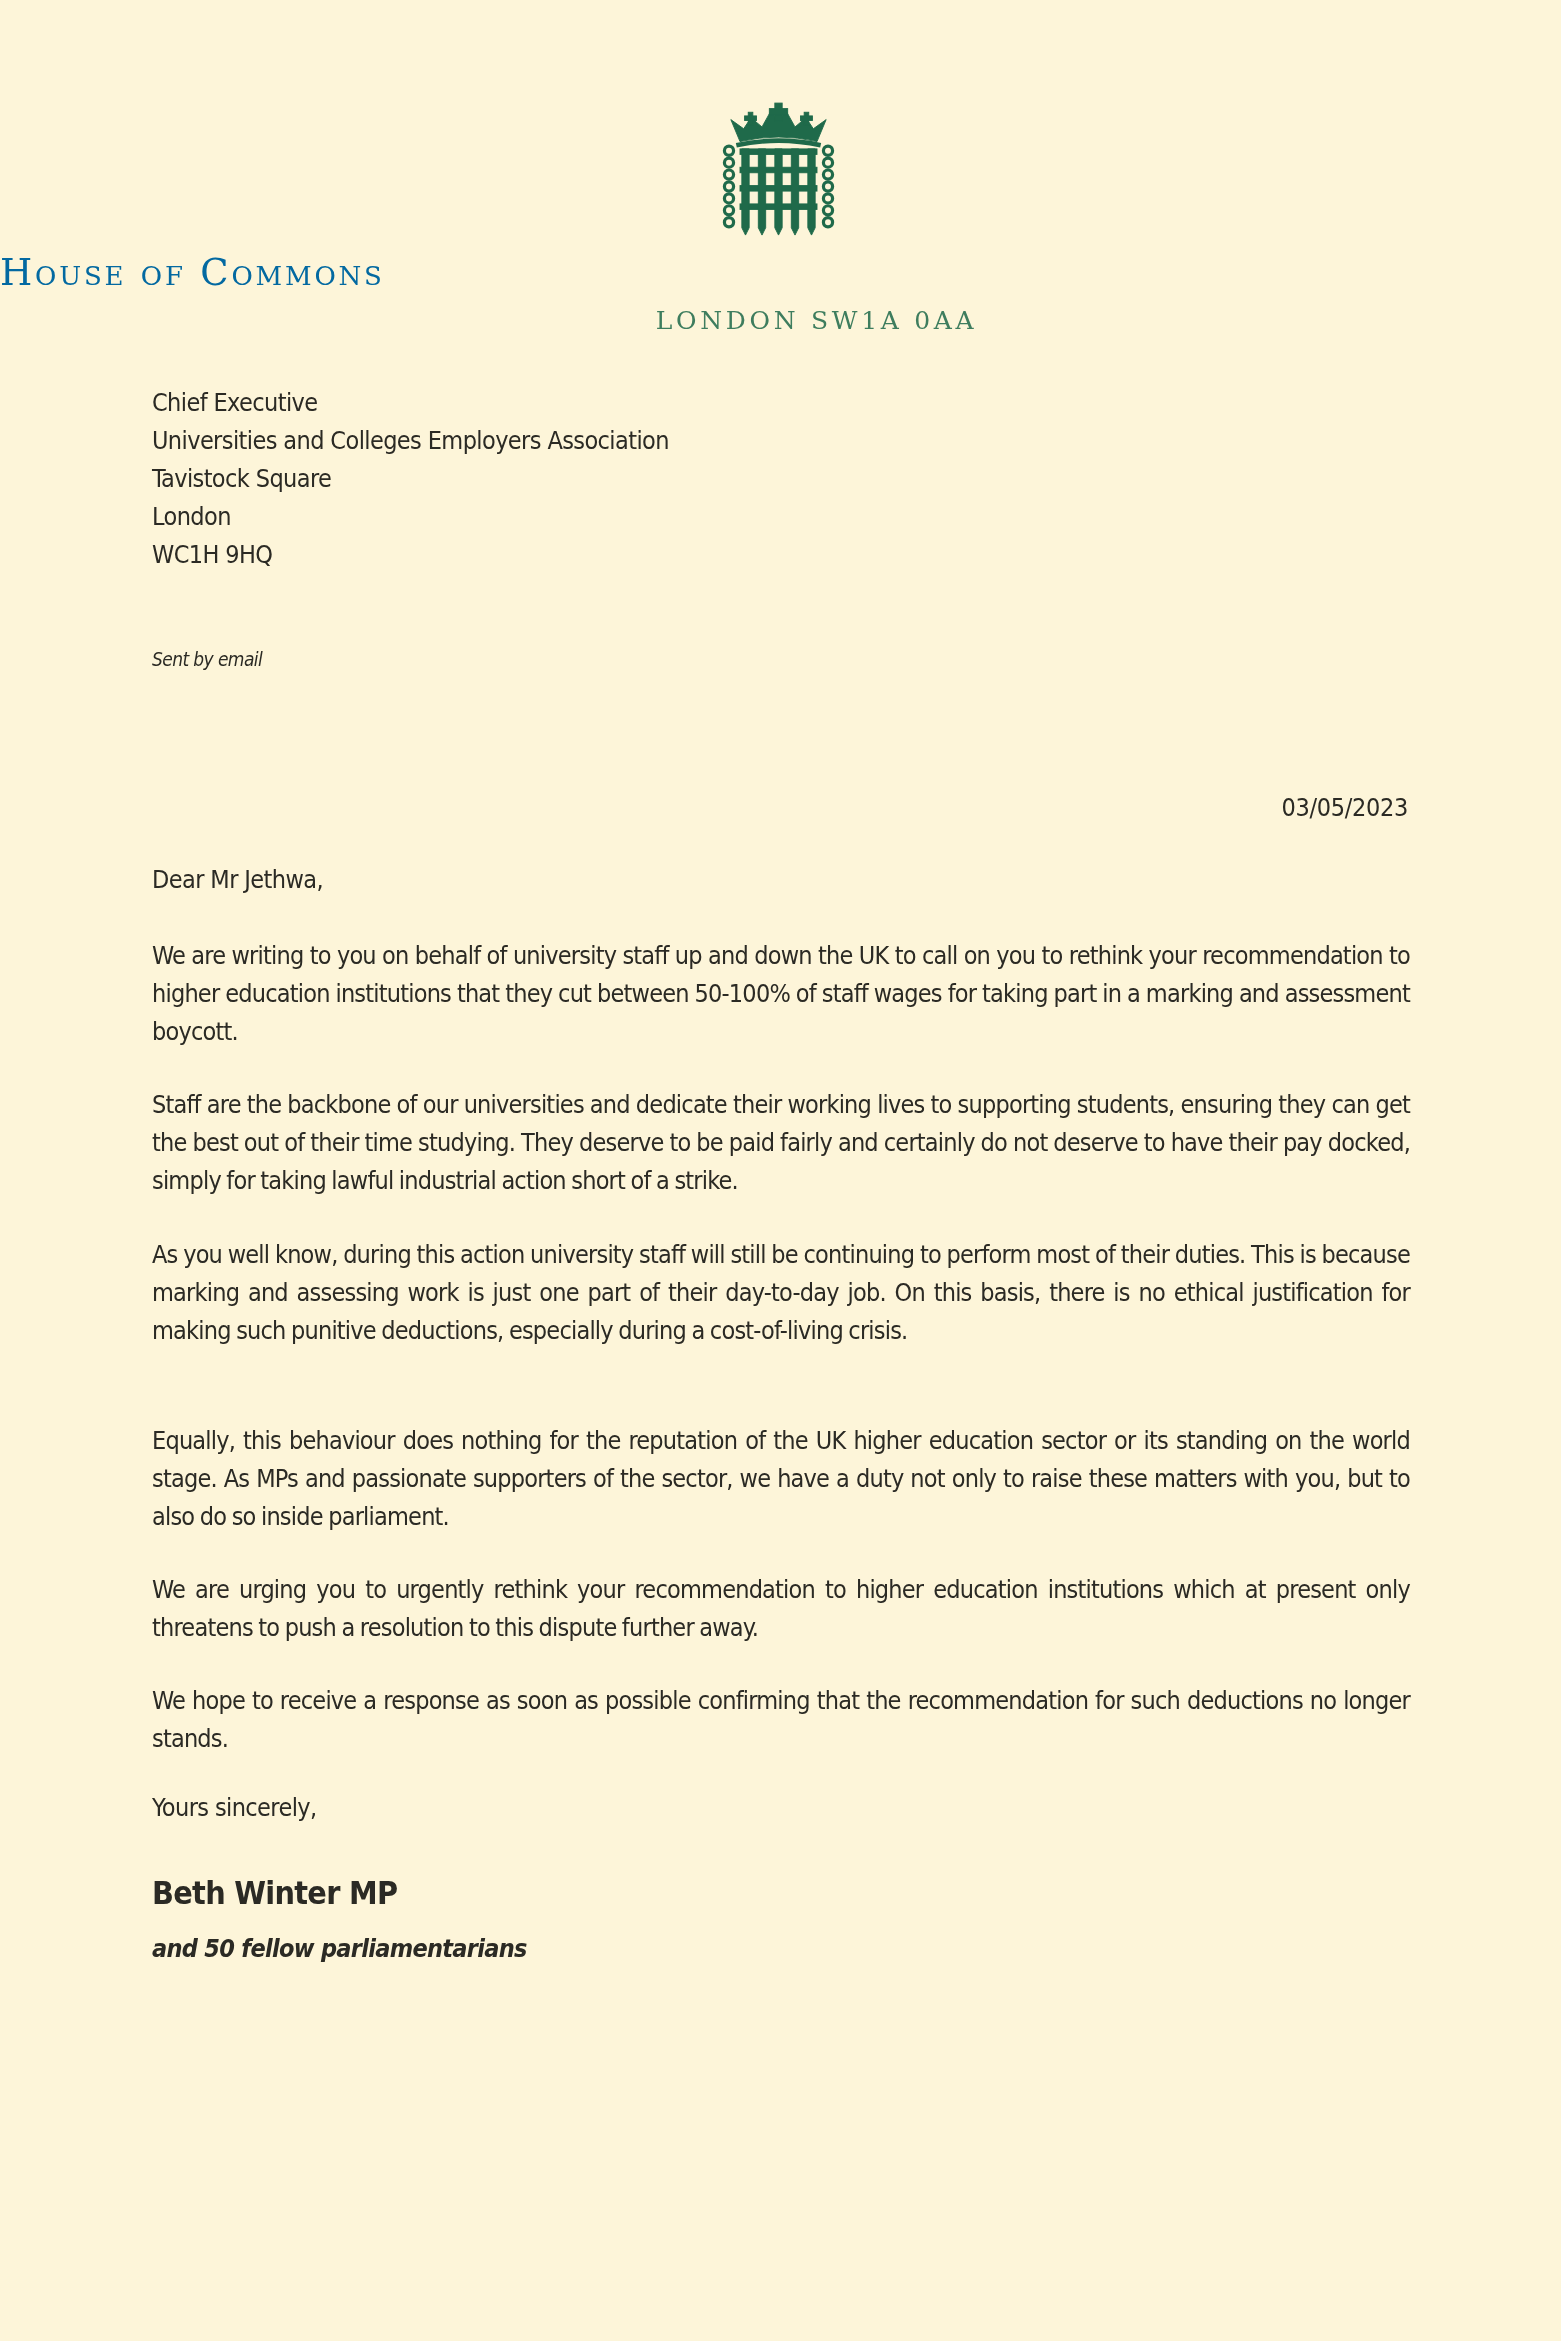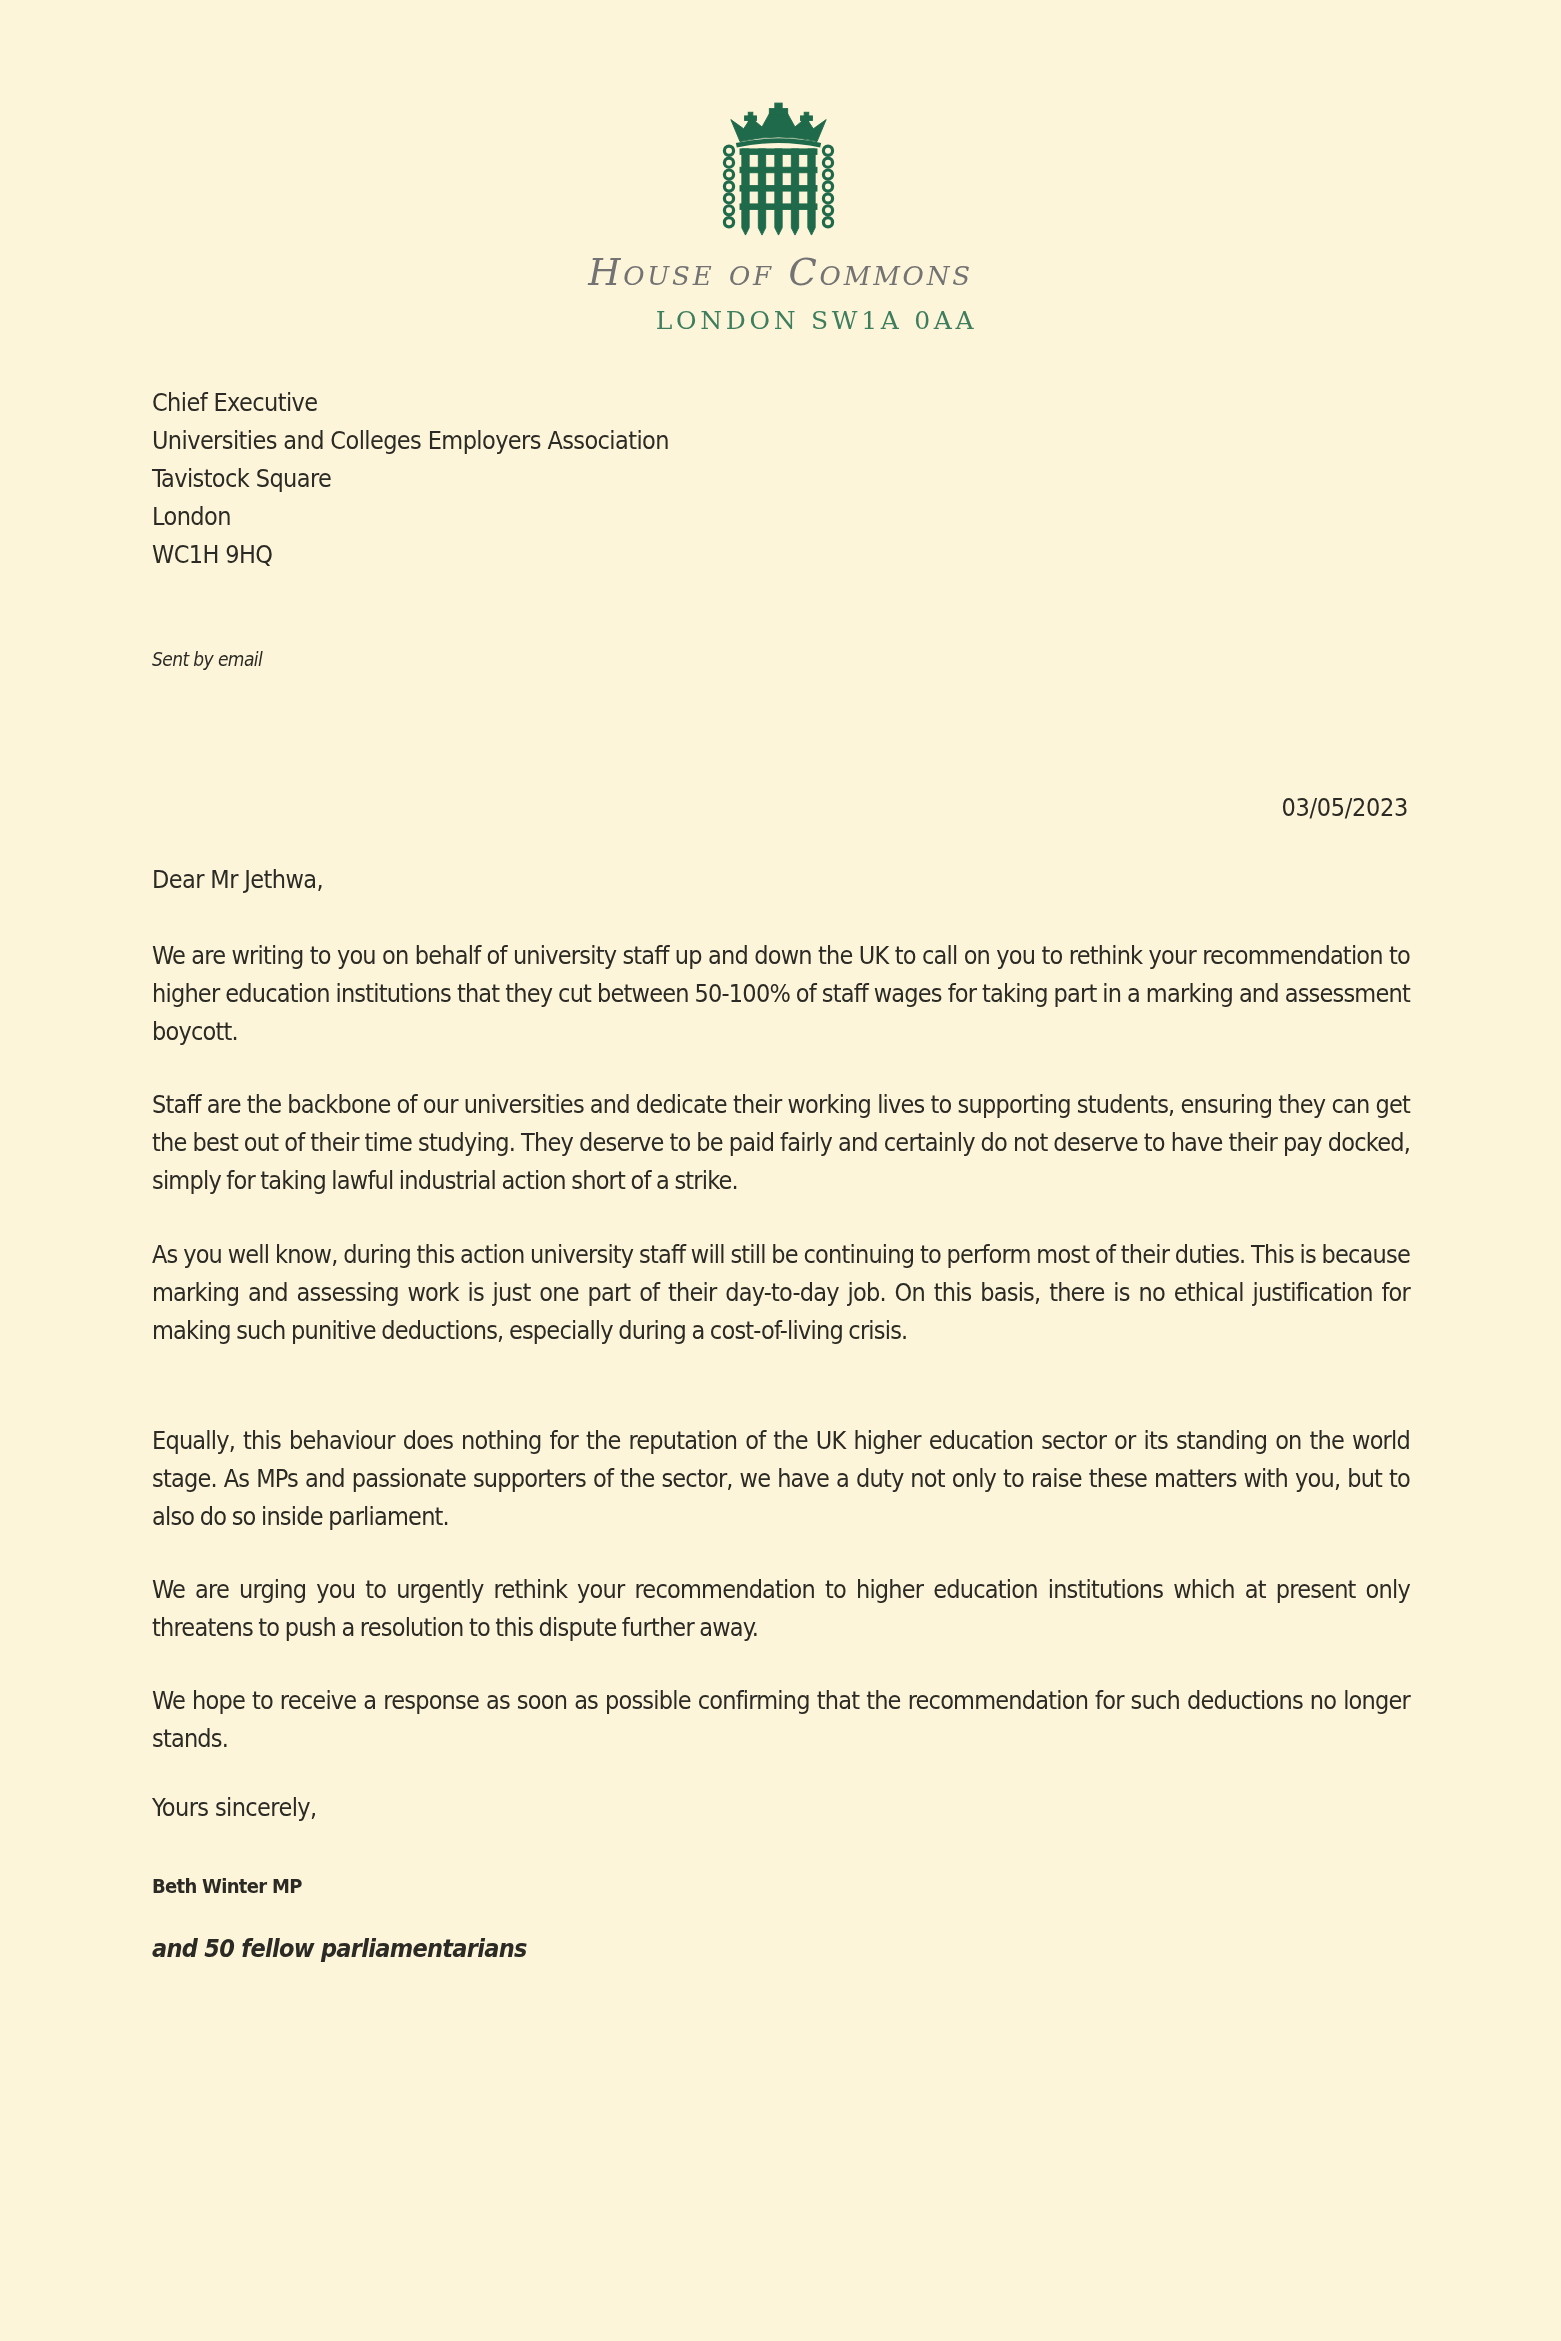--- a/index.html
+++ b/index.html
@@ -7,44 +7,43 @@
     width: 1561px; height: 2342px;
     background: #fdf5d9;
     position: relative;
     overflow: hidden;
     font-family: "DejaVu Sans Condensed", "DejaVu Sans", "Liberation Sans", sans-serif;
     color: #2b2a24;
   }
   .crest { position: absolute; left: 718px; top: 101px; width: 121px; height: 138px; }
   .hoc-title {
     position: absolute; left: 0; width: 1561px; top: 250px;
-    text-align: center; color: #737373;
+    color: #0369a1;
     font-family: "DejaVu Serif", "Liberation Serif", serif;
     font-size: 37px; letter-spacing: 2.8px; font-variant: small-caps;
     line-height: 46px;
-    font-style: italic;
   }
   .hoc-address {
     position: absolute; left: 0; width: 1561px; top: 304px;
     text-align: center; color: #3e7d5e;
     font-family: "DejaVu Serif", "Liberation Serif", serif;
     font-size: 25px; letter-spacing: 3.7px; line-height: 33px; margin-left: 36px;
   }
   .recipient { position: absolute; left: 152px; top: 384px; font-size: 25px; line-height: 38px; }
   .recipient div { white-space: nowrap; letter-spacing: -0.6px; }
   .sent { position: absolute; left: 152px; top: 648px; font-size: 19px; font-style: italic; letter-spacing: -0.6px; }
   .date { position: absolute; right: 153px; top: 793px; font-size: 25px; letter-spacing: -0.3px; margin-left: 34px; }
   .salutation { position: absolute; left: 152px; top: 865px; font-size: 25px; letter-spacing: -0.6px; }
   .para {
     position: absolute; left: 152px; width: 1258px;
     font-size: 25px; line-height: 38px; text-align: justify;
     letter-spacing: -0.8px; word-spacing: -0.9px;
   }
   .closing { position: absolute; left: 152px; top: 1793px; font-size: 25px; letter-spacing: -0.6px; }
-  .signer { position: absolute; left: 152px; top: 1874px; font-size: 20px; font-weight: bold; letter-spacing: -0.7px; }
+  .signer { position: absolute; left: 152px; top: 1874px; font-size: 32px; font-weight: bold; letter-spacing: -0.7px; }
   .cosigners { position: absolute; left: 152px; top: 1934px; font-size: 25px; font-weight: bold; font-style: italic; letter-spacing: -0.7px; }
 </style>
 </head>
 <body>
 
 <svg class="crest" viewBox="0 0 132 150" xmlns="http://www.w3.org/2000/svg">
   <g fill="#1f6a4a" stroke="#1f6a4a">
 
     <path d="M14 20 L24 44 Q66 34 108 44 L118 20 L104 30 L96 18 L84 28 L74 10 L66 22 L58 10 L48 28 L36 18 L28 30 Z" stroke-width="1"></path>
     <rect x="62" y="2" width="8" height="20"></rect>

